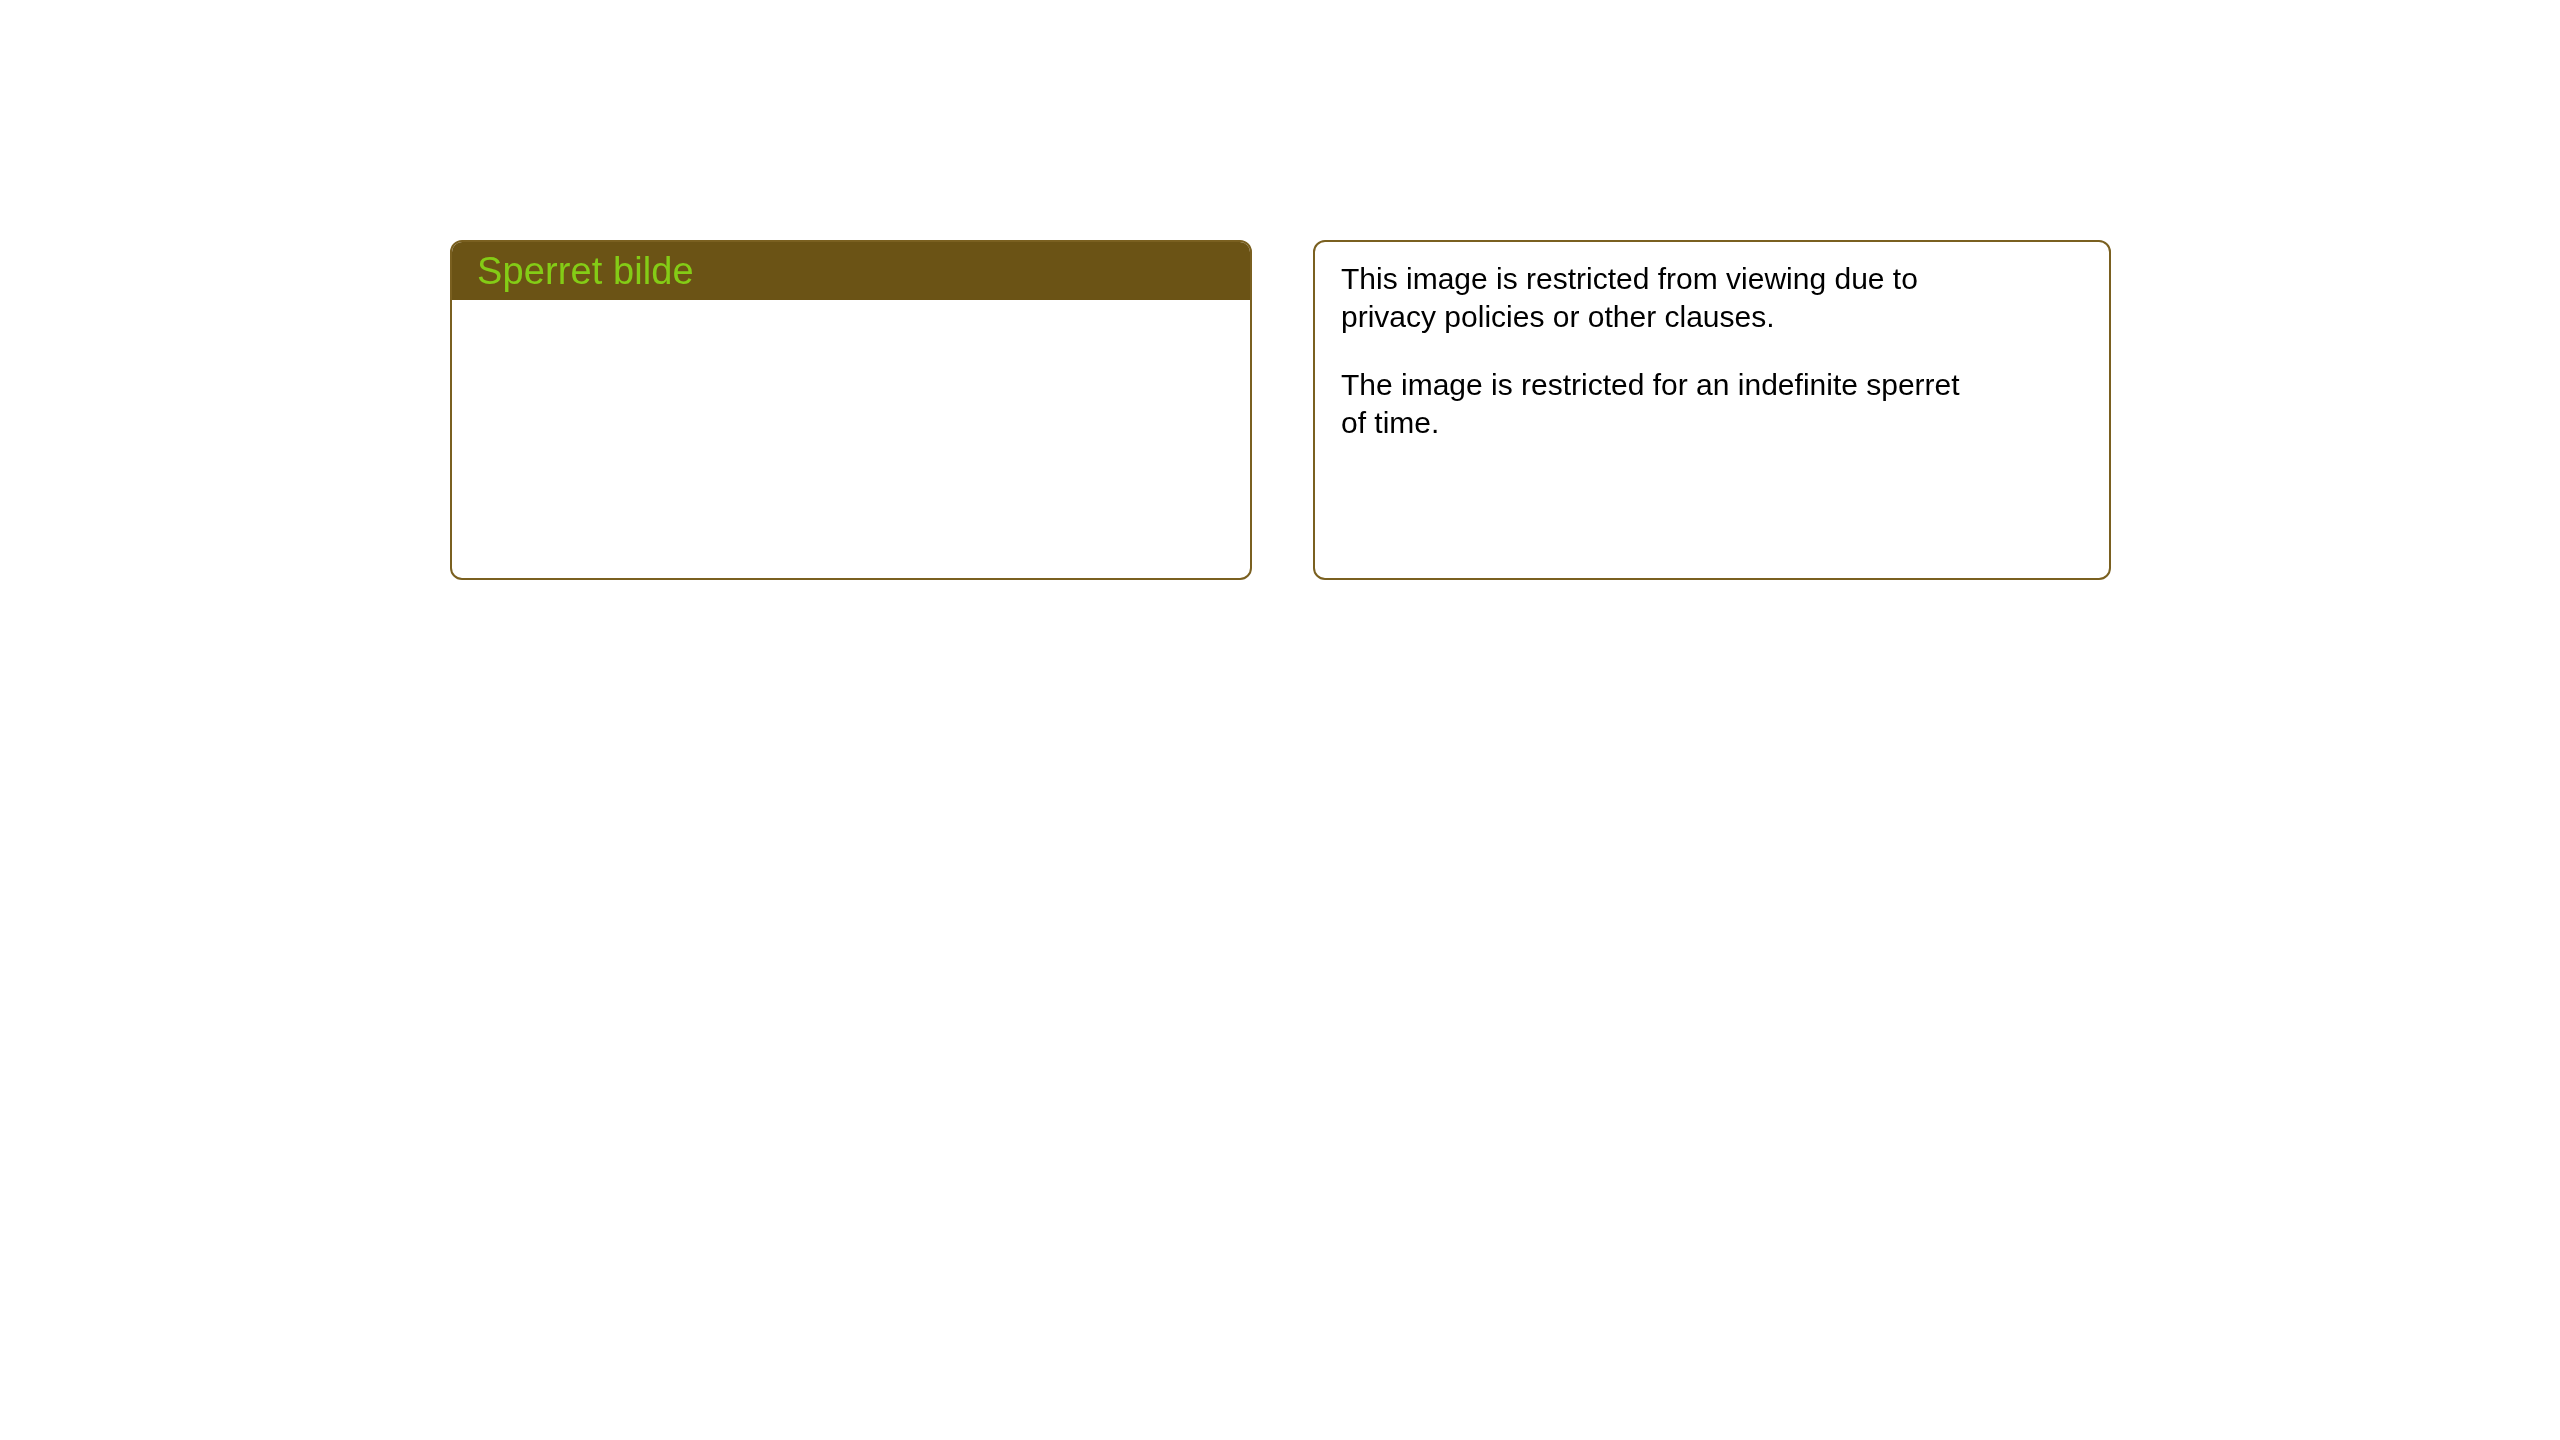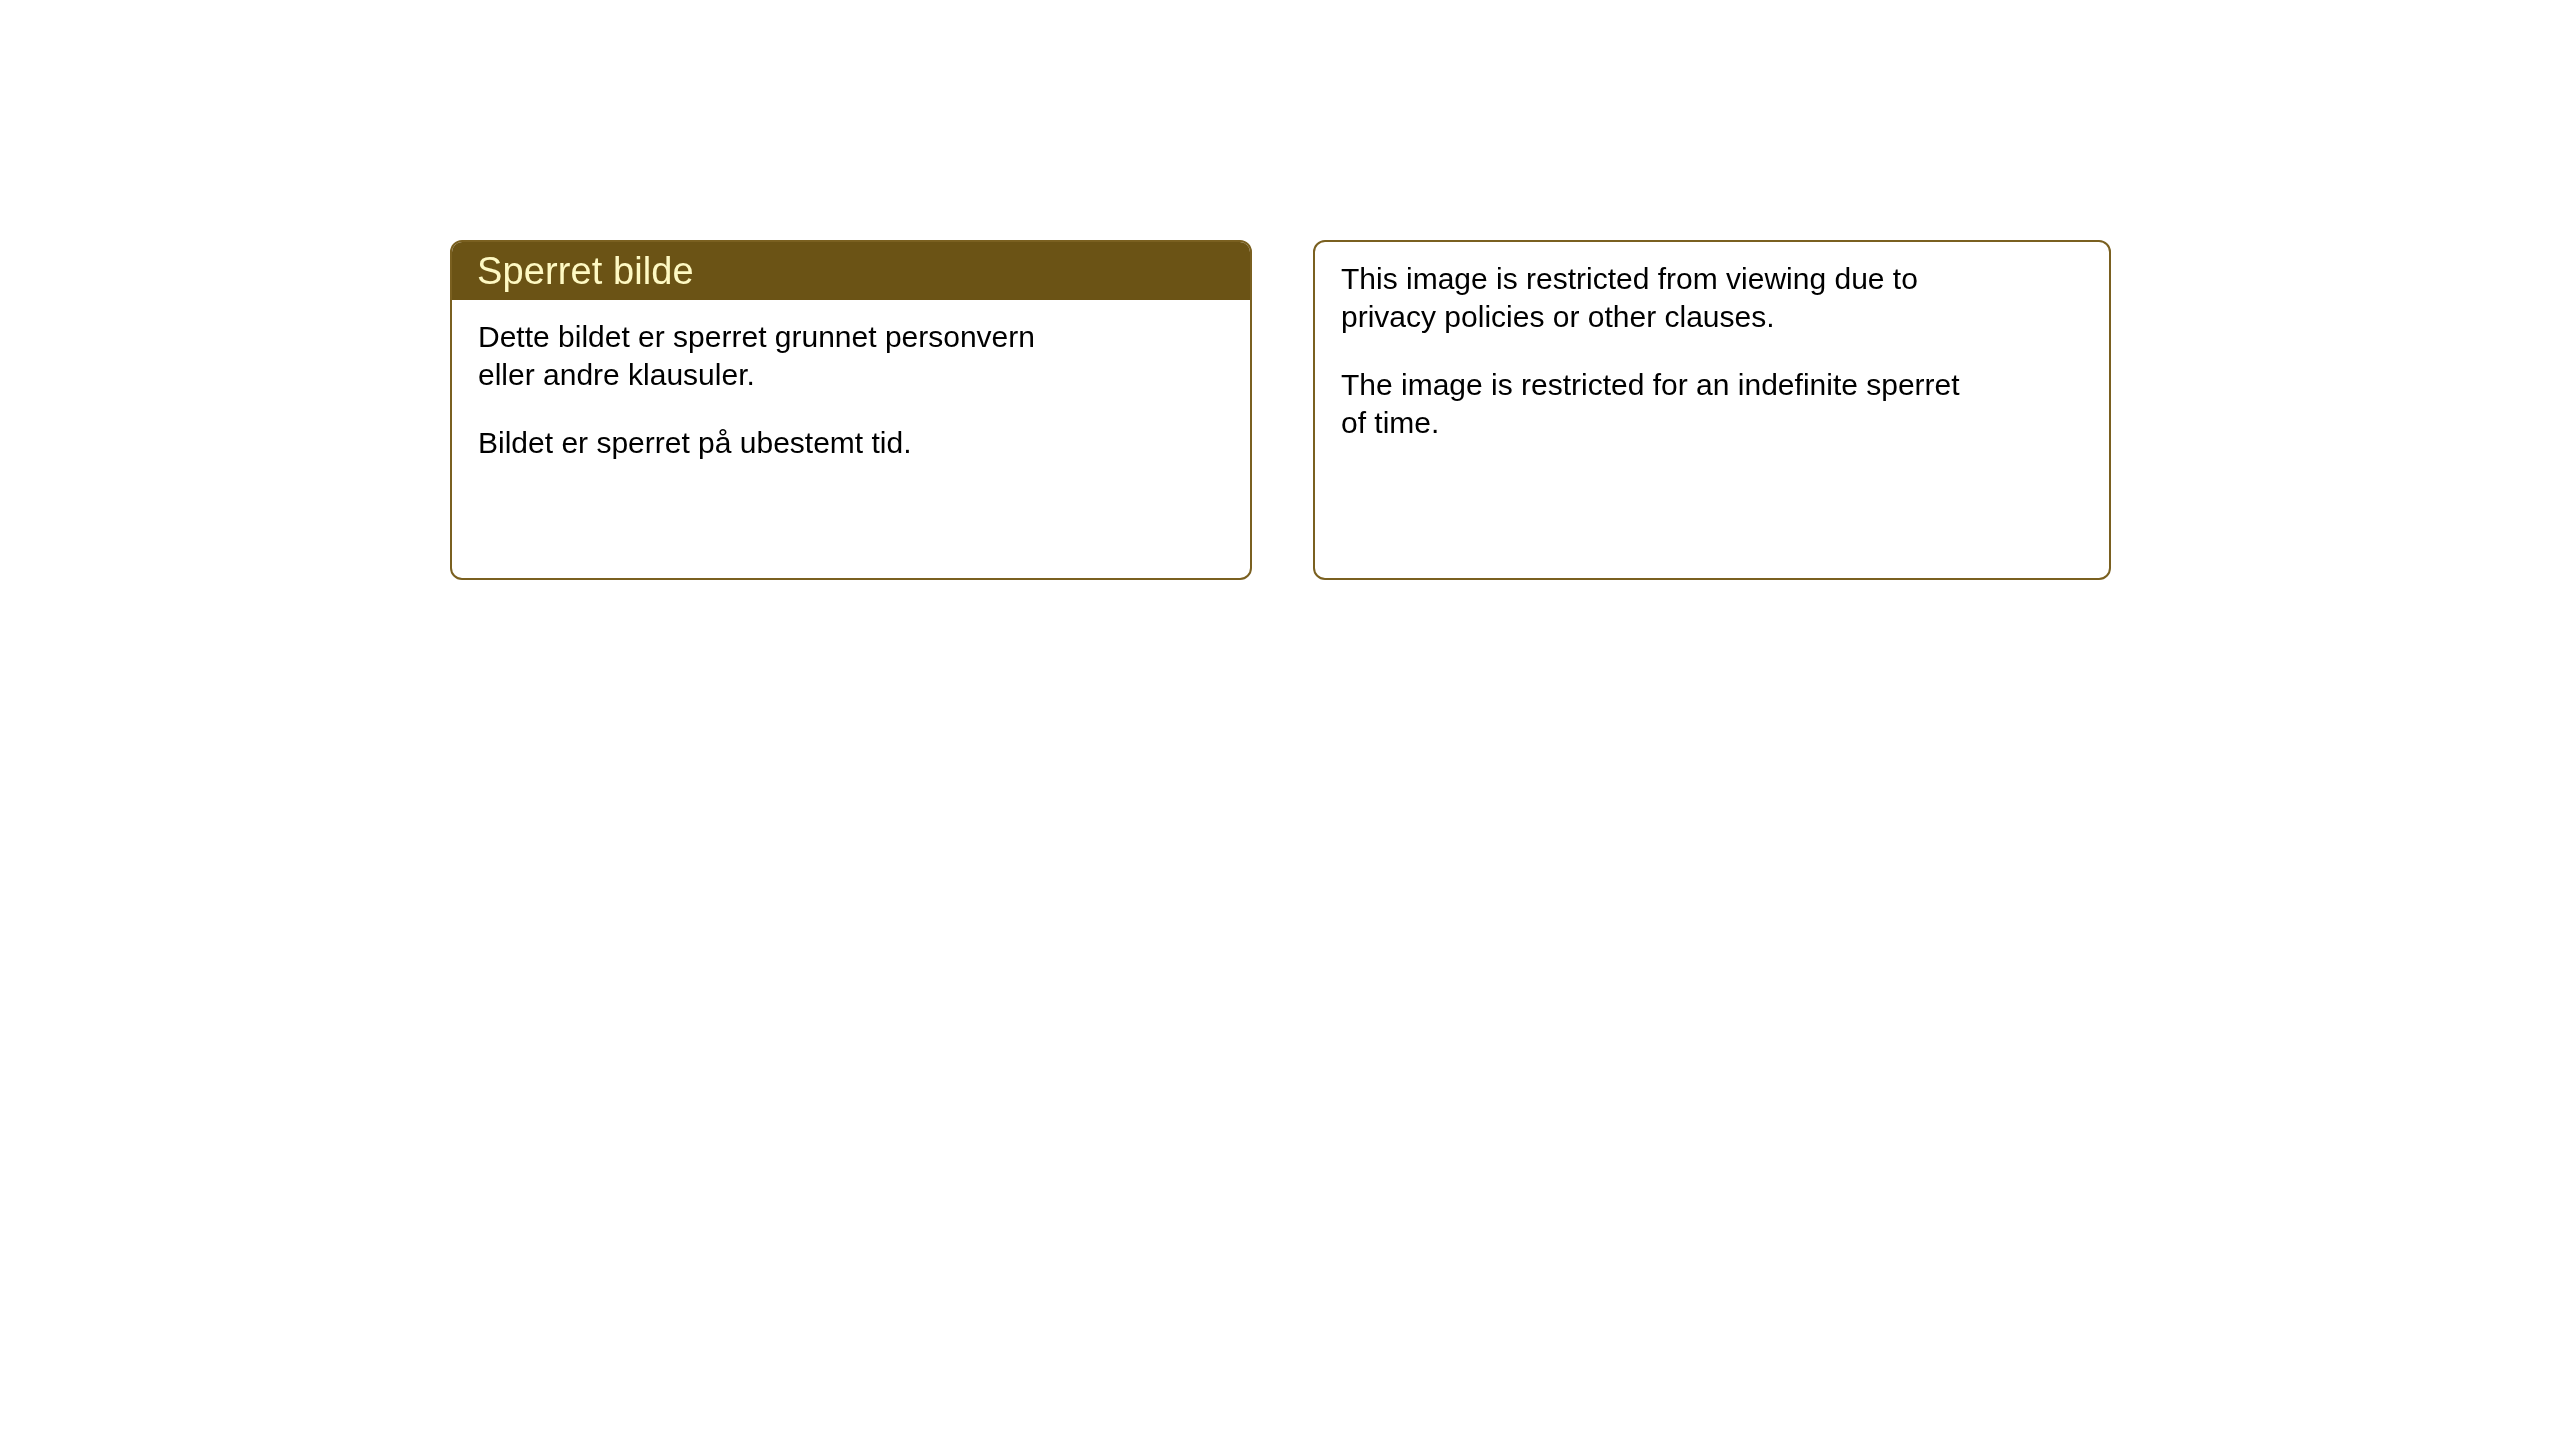--- a/index.html
+++ b/index.html
@@ -36,21 +36,21 @@
   .card-header {
     box-sizing: border-box;
     background: #6b5315;
     height: 58px;
     padding: 0 0 0 25px;
     display: flex;
     align-items: center;
   }
 
   .card-title {
-    color: #fef9c3;
+    color: #84cc16;
     font-size: 38px;
     font-weight: 400;
     line-height: 1;
     letter-spacing: 0.1px;
     white-space: nowrap;
   }
 
   .card-body {
     box-sizing: border-box;
     padding: 18px 24px 0 26px;
@@ -71,25 +71,20 @@
 </style>
 </head>
 <body>
 
 <div id="stage">
 
   <div class="notice-card card-no">
     <div class="card-header">
       <span class="card-title">Sperret bilde</span>
     </div>
-    <div class="card-body">
-      <p class="body-paragraph">Dette bildet er sperret grunnet personvern
-eller andre klausuler.</p>
-      <p class="body-paragraph">Bildet er sperret på ubestemt tid.</p>
-    </div>
   </div>
 
   <div class="notice-card card-en">
     <div class="card-body">
       <p class="body-paragraph">This image is restricted from viewing due to
 privacy policies or other clauses.</p>
       <p class="body-paragraph">The image is restricted for an indefinite sperret
 of time.</p>
     </div>
   </div>

